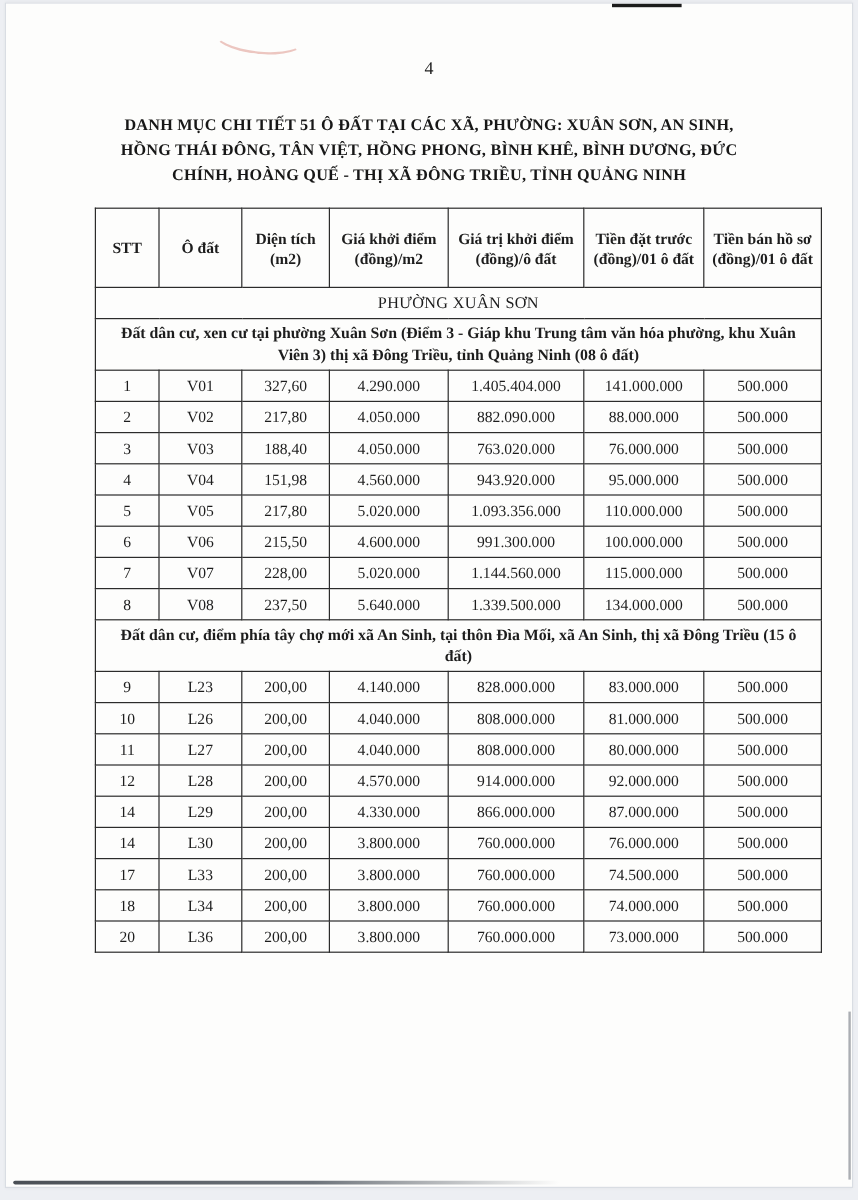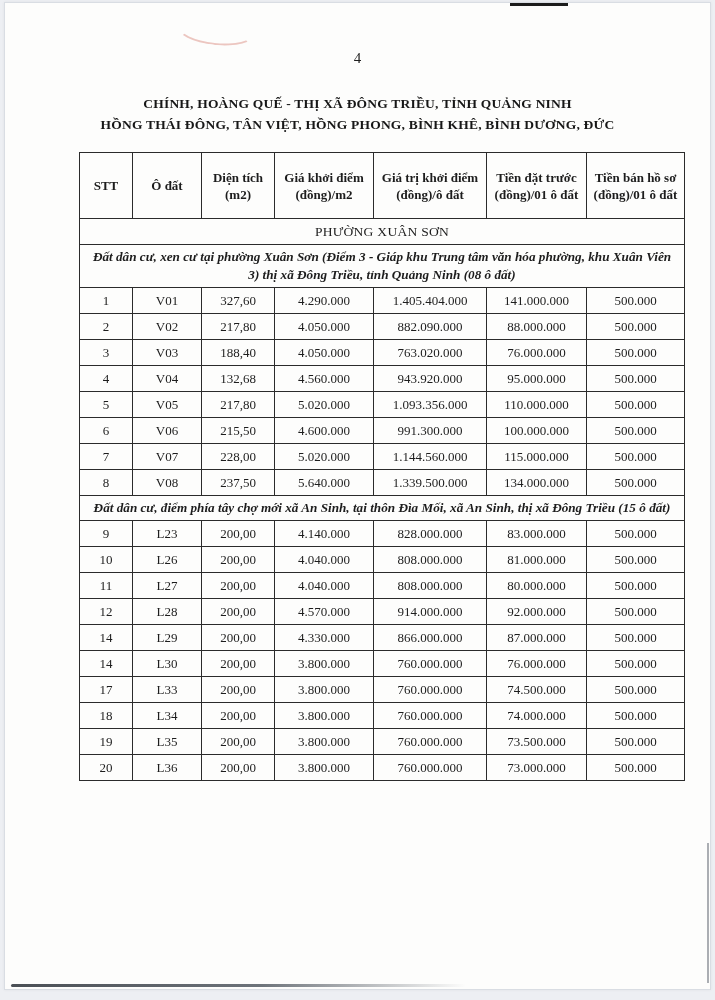--- a/index.html
+++ b/index.html
@@ -62,21 +62,20 @@
     height: 26px;
     font-size: 13.5px;
     letter-spacing: 0.3px;
   }
   tr.note-row td {
     font-weight: bold;
     min-height: 40px;
     padding: 3px 10px;
     line-height: 18px;
     font-size: 13.2px;
-    font-style: italic;
   }
   tr.data-row td { height: 26px; }
   
   .artifact-pink-arc {
     position: absolute;
     left: 172px; top: 12px;
     width: 78px; height: 30px;
     border: 2px solid transparent;
     border-bottom: 2px solid rgba(214,130,120,0.45);
     border-radius: 50%;
@@ -107,22 +106,23 @@
   }
 </style>
 </head>
 <body>
 
 <div class="page">
 
   <div class="page-number">4</div>
 
   <div class="doc-title">
+    <div>DANH MỤC CHI TIẾT 51 Ô ĐẤT TẠI CÁC XÃ, PHƯỜNG: XUÂN SƠN, AN SINH,</div>
+    <div>HỒNG THÁI ĐÔNG, TÂN VIỆT, HỒNG PHONG, BÌNH KHÊ, BÌNH DƯƠNG, ĐỨC</div>
     <div>CHÍNH, HOÀNG QUẾ - THỊ XÃ ĐÔNG TRIỀU, TỈNH QUẢNG NINH</div>
-    <div>HỒNG THÁI ĐÔNG, TÂN VIỆT, HỒNG PHONG, BÌNH KHÊ, BÌNH DƯƠNG, ĐỨC</div>
   </div>
 
   <table class="doc-table">
     <colgroup>
       <col style="width:53px">
         <col style="width:69px">
         <col style="width:73px">
       <col style="width:99px">
         <col style="width:113px">
         <col style="width:100px">
@@ -169,21 +169,21 @@
           <td>V03</td>
           <td>188,40</td>
           <td>4.050.000</td>
           <td>763.020.000</td>
           <td>76.000.000</td>
           <td>500.000</td>
         </tr>
         <tr class="data-row">
           <td>4</td>
           <td>V04</td>
-          <td>132,68</td>
+          <td>151,98</td>
           <td>4.560.000</td>
           <td>943.920.000</td>
           <td>95.000.000</td>
           <td>500.000</td>
         </tr>
         <tr class="data-row">
           <td>5</td>
           <td>V05</td>
           <td>217,80</td>
           <td>5.020.000</td>
@@ -287,29 +287,20 @@
         <tr class="data-row">
           <td>18</td>
           <td>L34</td>
           <td>200,00</td>
           <td>3.800.000</td>
           <td>760.000.000</td>
           <td>74.000.000</td>
           <td>500.000</td>
         </tr>
         <tr class="data-row">
-          <td>19</td>
-          <td>L35</td>
-          <td>200,00</td>
-          <td>3.800.000</td>
-          <td>760.000.000</td>
-          <td>73.500.000</td>
-          <td>500.000</td>
-        </tr>
-        <tr class="data-row">
           <td>20</td>
           <td>L36</td>
           <td>200,00</td>
           <td>3.800.000</td>
           <td>760.000.000</td>
           <td>73.000.000</td>
           <td>500.000</td>
         </tr>
       </tbody>
   </table>

